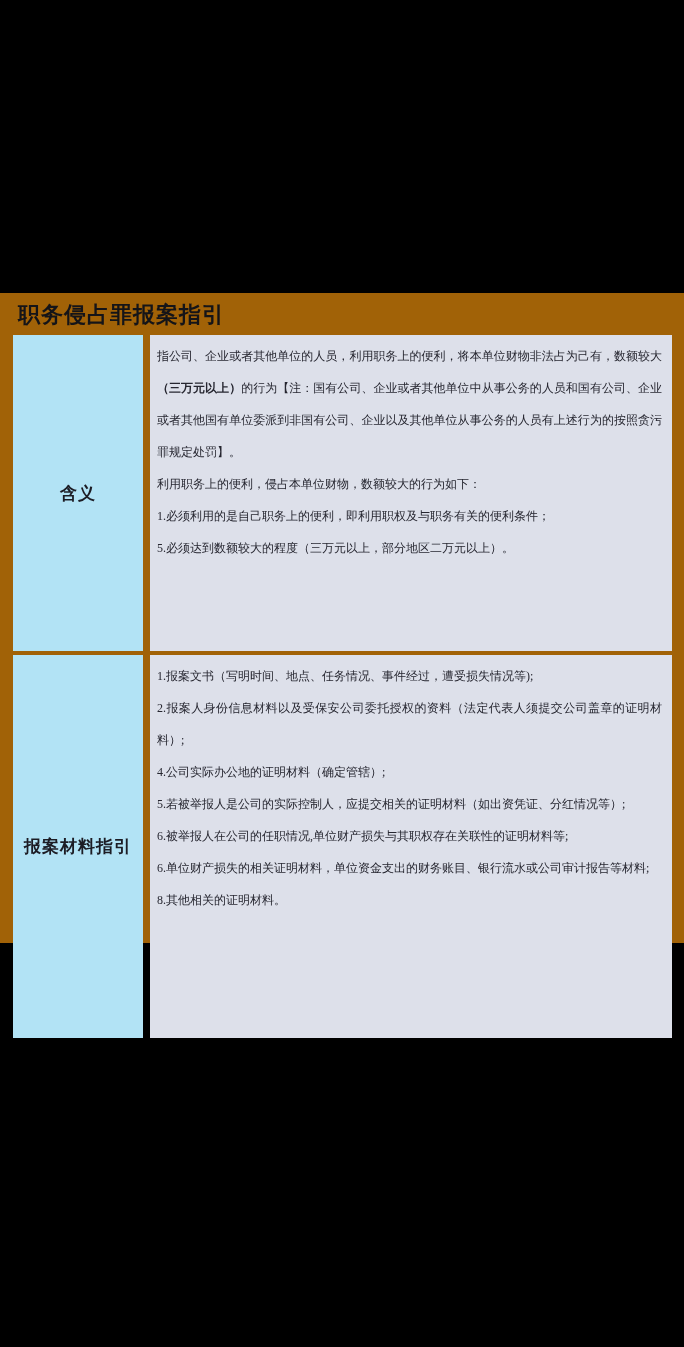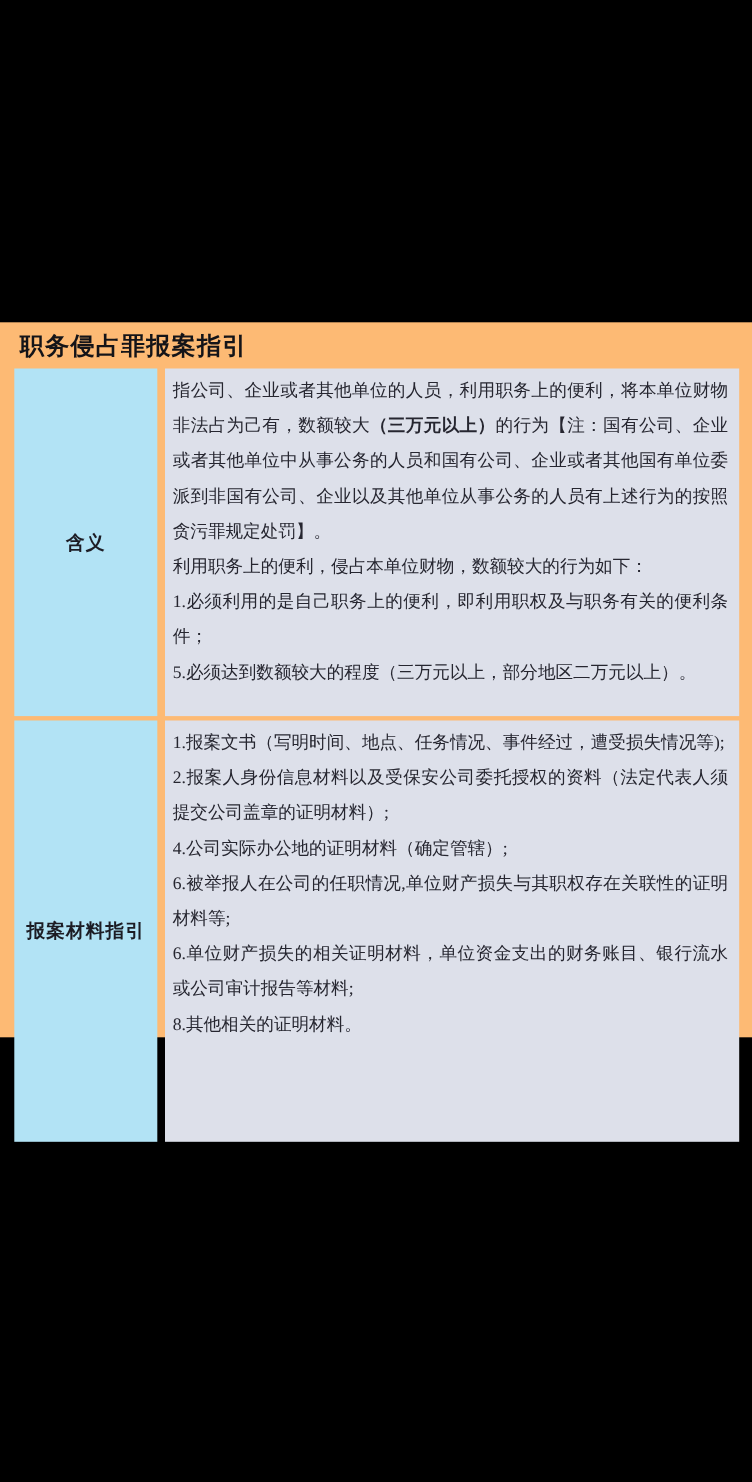--- a/index.html
+++ b/index.html
@@ -19,21 +19,21 @@
   }
   .letterbox.top { top: 0; height: 293px; }
   .letterbox.bottom { top: 1047px; height: 300px; }
 
   .page {
     position: absolute;
     left: 0;
     top: 293px;
     width: 684px;
     height: 650px;
-    background: #fdba74;
+    background: #a16207;
   }
 
   .page-title {
     position: absolute;
     left: 18px;
     top: 7px;
     font-size: 22px;
     font-weight: bold;
     color: #141418;
     letter-spacing: 1px;
@@ -63,21 +63,21 @@
     font-size: 17px;
     font-weight: bold;
     color: #1c1c24;
     letter-spacing: 1px;
     text-align: right;
   }
   .t-row .body-cell {
     flex: 1;
     background: #dde0ea;
     padding: 5px 10px 6px 7px;
-    font-size: 16px;
+    font-size: 12px;
     line-height: 32px;
     color: #262630;
     text-align: justify;
   }
   .body-cell p {
     margin: 0;
     padding: 0;
   }
   .bold-seg { font-weight: bold; }
   .row-definition { min-height: 316px; }
@@ -103,20 +103,21 @@
         <p>5.必须达到数额较大的程度（三万元以上，部分地区二万元以上）。</p>
       </div>
     </div>
 
     <div class="t-row row-materials">
       <div class="head-cell">报案材料指引</div>
       <div class="body-cell">
         <p>1.报案文书（写明时间、地点、任务情况、事件经过，遭受损失情况等);</p>
         <p>2.报案人身份信息材料以及受保安公司委托授权的资料（法定代表人须提交公司盖章的证明材料）;</p>
         <p>4.公司实际办公地的证明材料（确定管辖）;</p>
+        <p>5.若被举报人是公司的实际控制人，应提交相关的证明材料（如出资凭证、分红情况等）;</p>
         <p>6.被举报人在公司的任职情况,单位财产损失与其职权存在关联性的证明材料等;</p>
         <p>6.单位财产损失的相关证明材料，单位资金支出的财务账目、银行流水或公司审计报告等材料;</p>
         <p>8.其他相关的证明材料。</p>
       </div>
     </div>
 
   </div>
 </div>
 
 <div class="letterbox bottom"></div>

